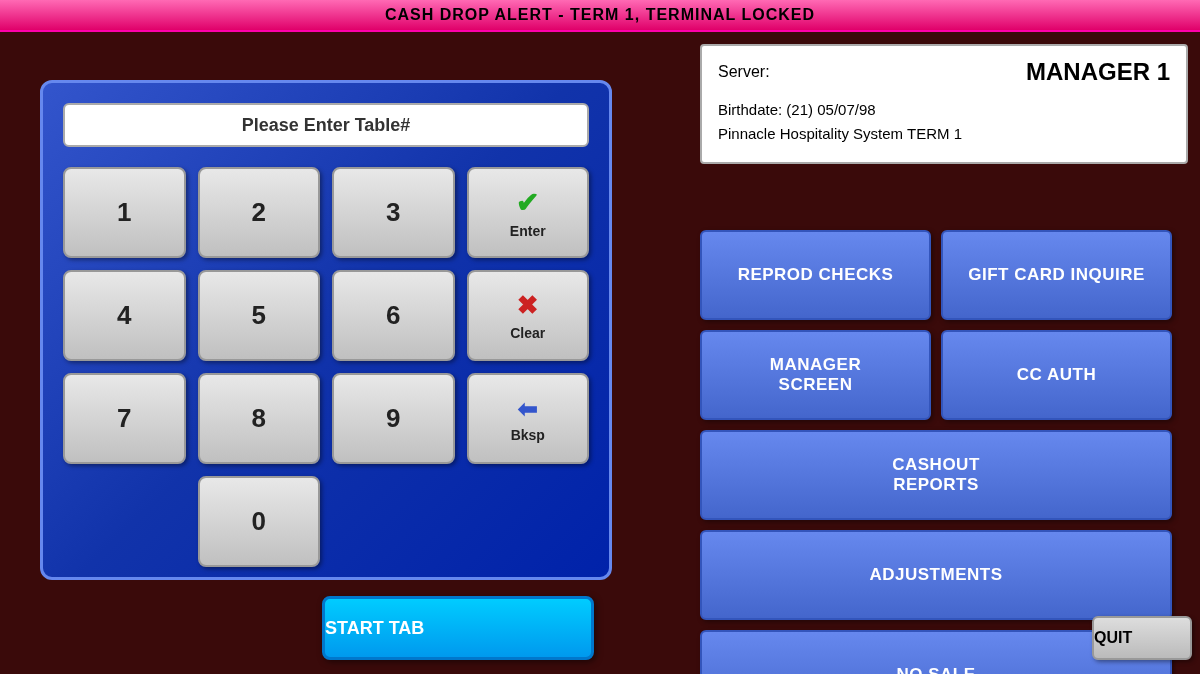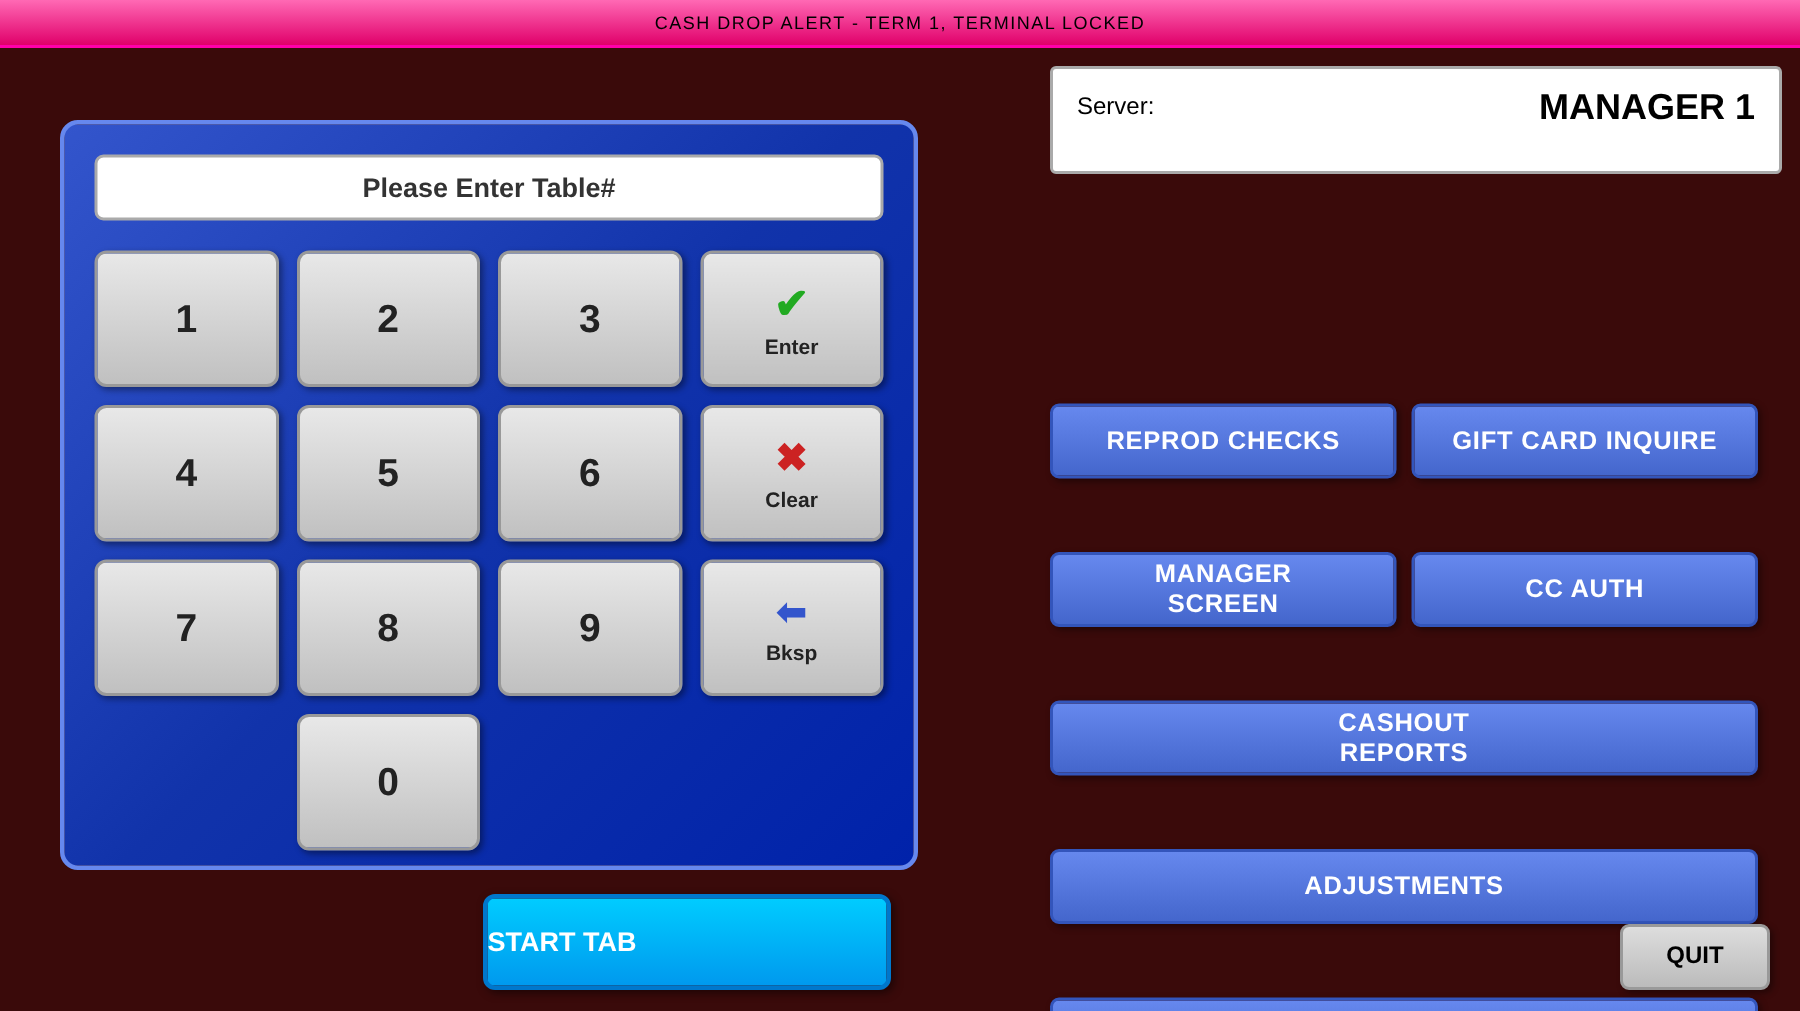--- a/index.html
+++ b/index.html
@@ -20,22 +20,22 @@
       right: 0;
       height: 32px;
       background: linear-gradient(to bottom, #ff69b4, #e0006a);
       display: flex;
       align-items: center;
       justify-content: center;
       border-bottom: 2px solid #ff00aa;
     }
     #alert-bar span {
       color: #000;
-      font-weight: normal;
-      font-size: 12px;
+      font-weight: bold;
+      font-size: 16px;
       letter-spacing: 1px;
     }
 
     
     #server-info {
       position: absolute;
       top: 44px;
       left: 700px;
       width: 488px;
       background: white;
@@ -203,72 +203,75 @@
       gap: 10px;
     }
 
     .action-row {
       display: flex;
       gap: 10px;
     }
 
     .action-btn {
       flex: 1;
-      height: 50px;
+      height: 90px;
       background: linear-gradient(to bottom, #6688ee, #4466cc);
       border: 2px solid #3355bb;
       border-radius: 6px;
       font-size: 17px;
       font-weight: bold;
       color: white;
       cursor: pointer;
       display: flex;
       align-items: center;
       justify-content: center;
       text-align: center;
       letter-spacing: 0.5px;
       box-shadow: 2px 2px 5px rgba(0,0,0,0.4);
-      margin-top: 39px;
     }
 
     .action-btn-single {
       width: calc(50% - 5px);
     }
 
     
     #quit-btn {
       position: absolute;
       bottom: 14px;
-      right: 20px;
+      right: 8px;
       width: 100px;
       height: 44px;
       background: linear-gradient(to bottom, #dddddd, #bbbbbb);
       border: 2px solid #999;
       border-radius: 6px;
       font-size: 16px;
       font-weight: bold;
       color: #000;
       cursor: pointer;
       display: flex;
       align-items: center;
-      justify-content: center;
+      justify-content: flex-start;
       box-shadow: 2px 2px 4px rgba(0,0,0,0.4);
     }
   </style>
 </head>
 <body>
 
 <div id="alert-bar">
   <span>CASH DROP ALERT - TERM 1, TERMINAL LOCKED</span>
 </div>
 
 <div id="server-info">
   <div class="server-row">
     <span class="server-label">Server:</span>
     <span class="server-name">MANAGER 1</span>
+  </div>
+  <div class="server-details">
+    <div>Birthdate: (21) 05/07/98</div>
+    <div>Pinnacle Hospitality System  TERM 1</div>
   </div>
 </div>
 
 <div id="keypad-panel">
   <div id="table-input-display">
     <span>Please Enter Table#</span>
   </div>
   <div id="keypad-grid">
 
     <div class="key-btn">1</div>

